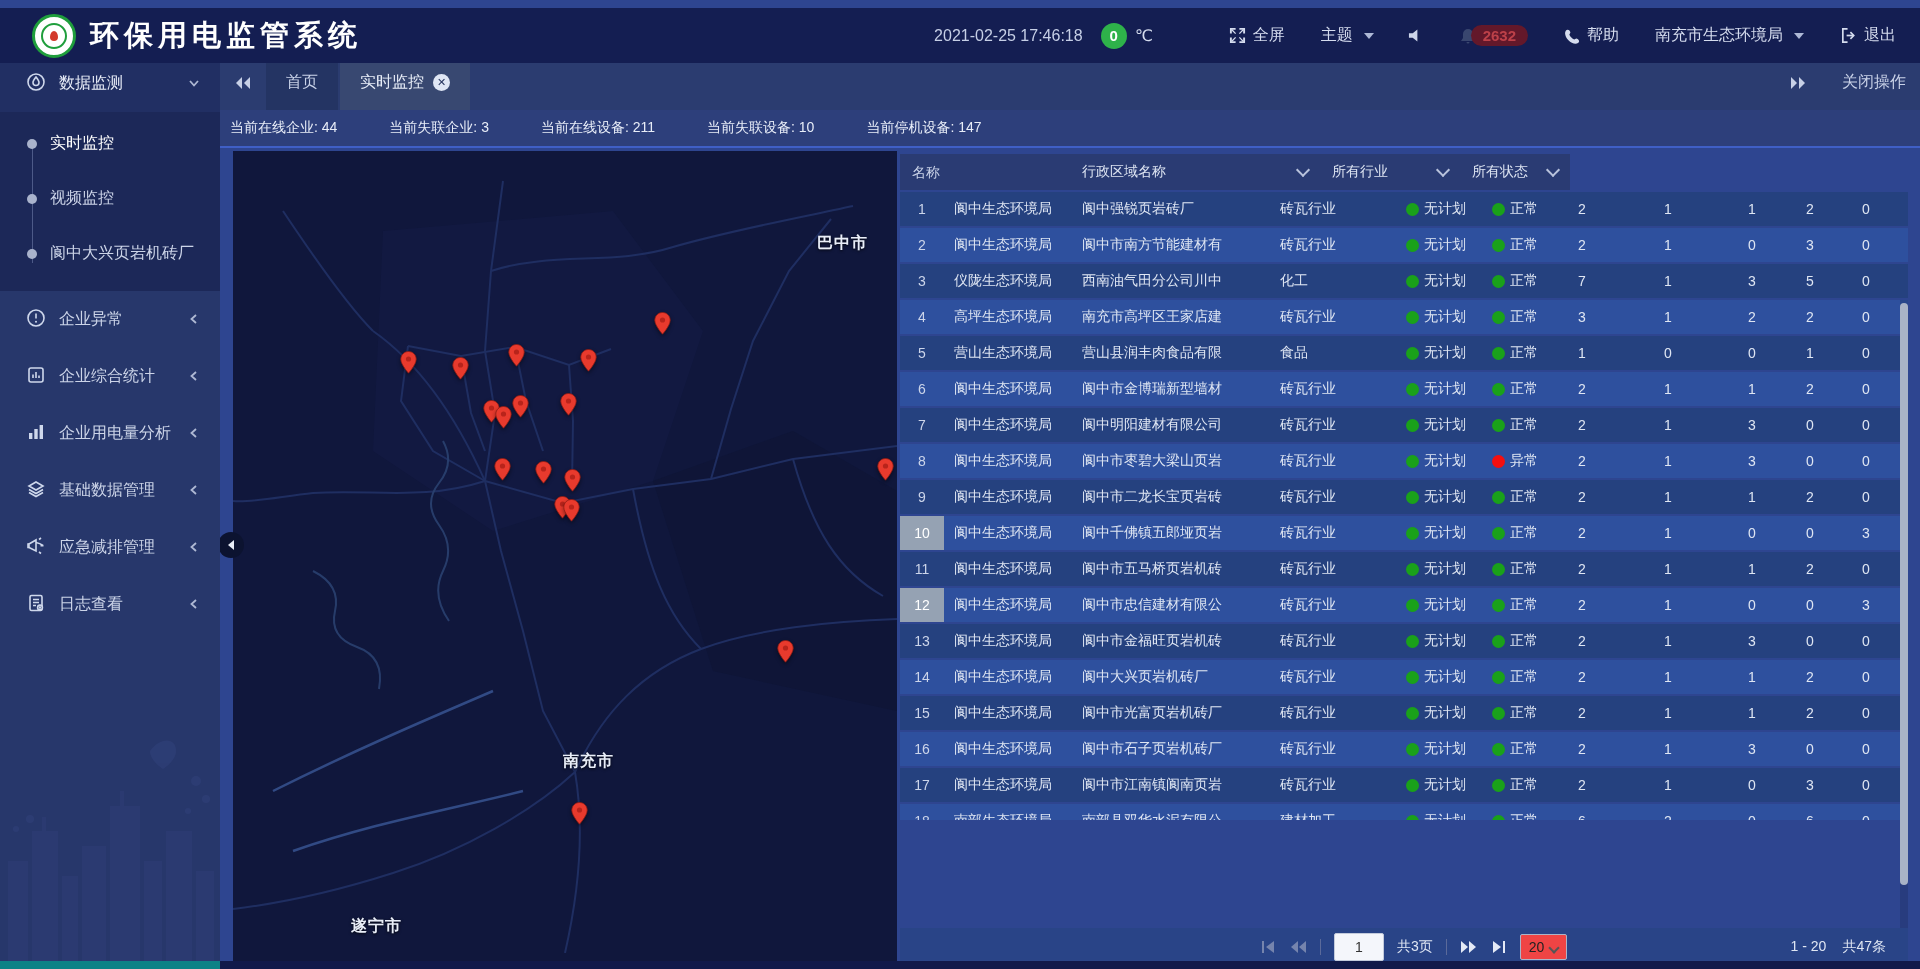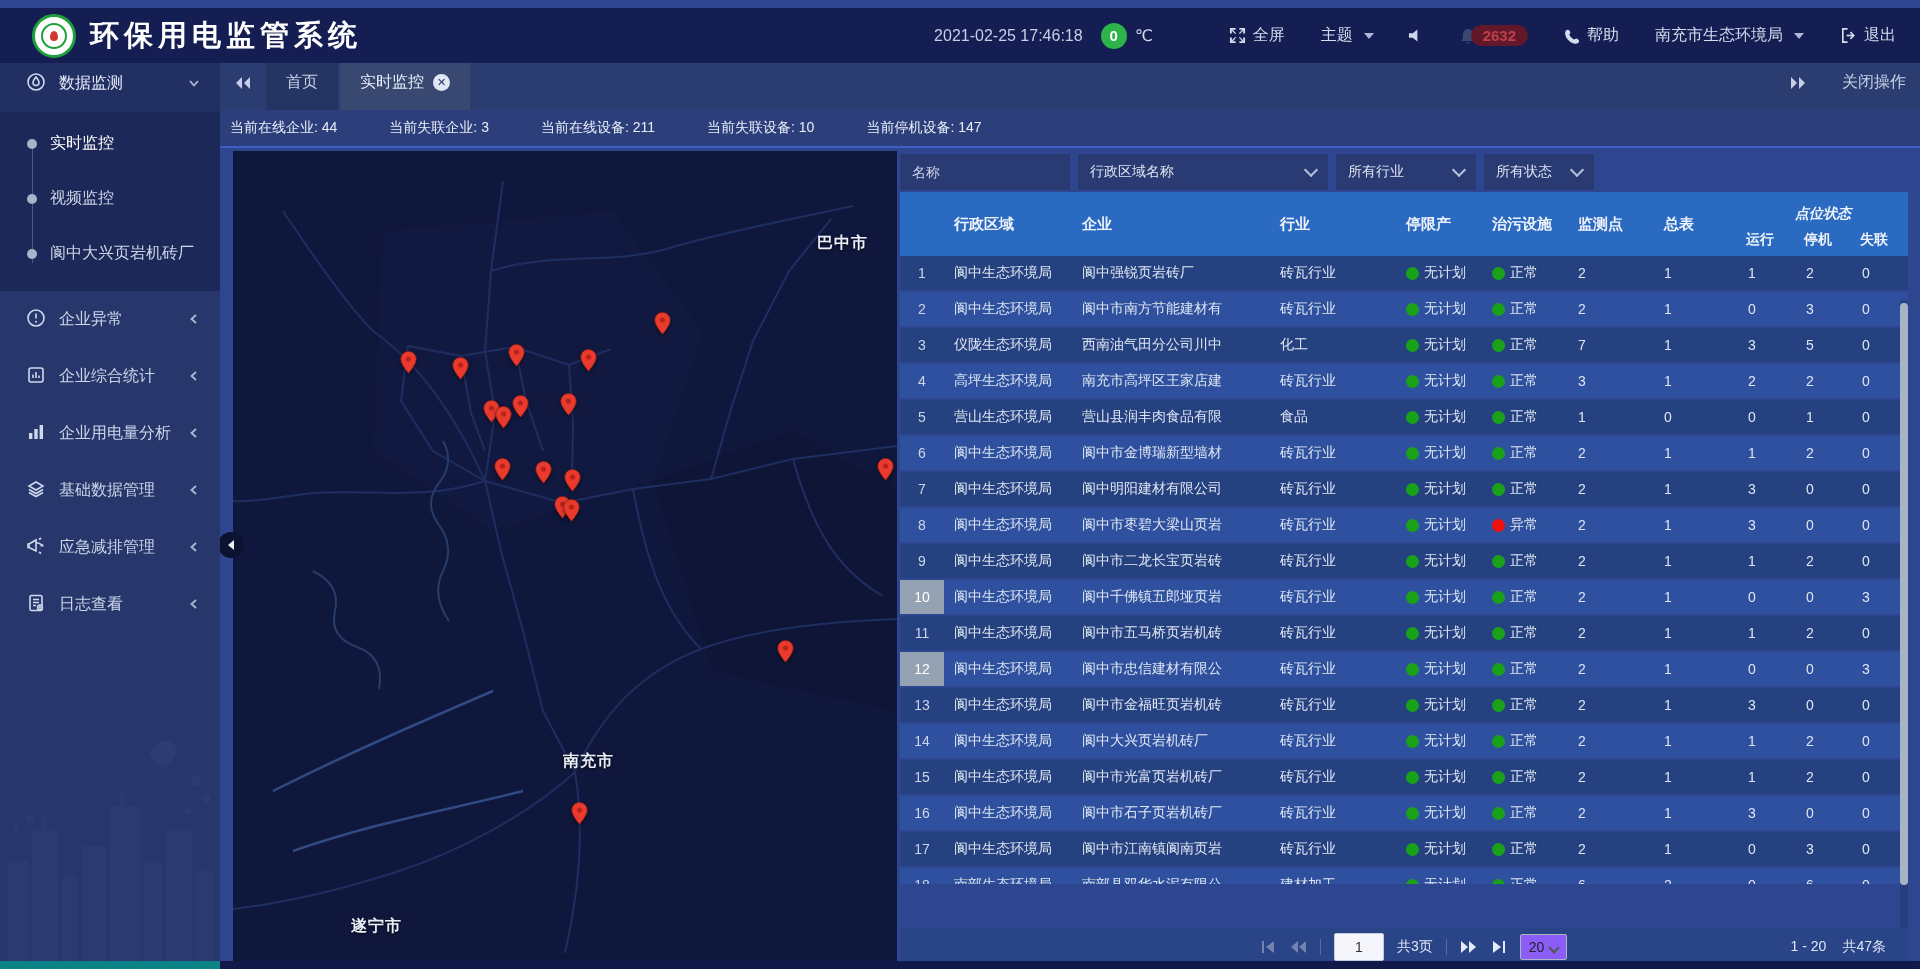--- a/index.html
+++ b/index.html
@@ -64,21 +64,21 @@
   .workspace{position:absolute;left:220px;top:148px;width:1700px;height:813px;background:#2e4590;}
   
   .map-card{position:absolute;left:13px;top:3px;width:664px;height:920px;background:#10173c;overflow:hidden;}
   .map-city{position:absolute;color:#e9eef8;font-size:16px;font-weight:bold;text-shadow:0 1px 3px rgba(0,0,0,.8);
             letter-spacing:1px;white-space:nowrap;}
   .map-pin{position:absolute;width:17px;height:23px;filter:drop-shadow(0 2px 2px rgba(0,0,0,.45));}
   .collapse-btn{position:absolute;left:-2px;top:384px;width:26px;height:26px;border-radius:50%;
                 background:#0c1330;display:flex;align-items:center;justify-content:center;z-index:5;cursor:pointer;}
   
   .panel{position:absolute;left:680px;top:0;width:1008px;height:813px;}
-  .filter-row{position:absolute;left:0;top:6px;height:36px;display:flex;gap:8px;}
+  .filter-row{position:absolute;left:0;top:6px;height:36px;display:flex;}
   .f-input{width:170px;height:36px;background:#2a3b73;border:none;color:#dde4f2;font-size:14px;
            padding:0 12px;box-sizing:border-box;font-family:inherit;}
   .f-input::placeholder{color:#c9d2e8;opacity:1;}
   .f-select{height:36px;background:#2a3b73;color:#dde4f2;font-size:14px;display:flex;align-items:center;
             padding:0 12px;box-sizing:border-box;cursor:pointer;}
   .f-select .fs-label{flex:1;}
   .chev-down{width:8px;height:8px;border-right:2px solid #b9c3dc;border-bottom:2px solid #b9c3dc;
              transform:rotate(45deg);margin-left:14px;margin-top:-4px;}
   .f-region{width:250px;}
   .f-industry{width:140px;}
@@ -104,21 +104,21 @@
   .v-scroll{position:absolute;right:0;top:108px;width:8px;height:628px;background:rgba(0,0,0,.12);}
   .v-thumb{position:absolute;left:0;top:3px;width:8px;height:582px;border-radius:4px;background:#a9b3c6;}
   
   .pager{position:absolute;left:0;top:736px;width:1008px;height:37px;background:#294487;
          display:flex;align-items:center;color:#dfe6f3;font-size:14px;}
   .pg-controls{display:flex;align-items:center;gap:13px;margin-left:360px;}
   .pg-btn{display:flex;align-items:center;cursor:pointer;}
   .pg-sep{width:1px;height:16px;background:#5b6a9a;}
   .pg-input{width:44px;height:24px;background:#f4f6fb;border:1px solid #c3cbdc;border-radius:2px;
             color:#333;text-align:center;font-size:14px;font-family:inherit;}
-  .pg-size{height:24px;background:#8b5cf6;border:1px solid #aab4c8;border-radius:2px;color:#222;
+  .pg-size{height:24px;background:#ef4444;border:1px solid #aab4c8;border-radius:2px;color:#222;
            display:flex;align-items:center;padding:0 8px;gap:6px;cursor:pointer;}
   .pg-size .chev-down{border-color:#555;margin:0 0 -2px 0;width:6px;height:6px;}
   .pg-range{margin-left:auto;display:flex;gap:16px;padding-right:22px;}
   
   .bottom-strip-left{position:absolute;left:0;bottom:0;width:220px;height:8px;background:#0c8286;}
   .bottom-strip-right{position:absolute;left:220px;bottom:0;width:1700px;height:8px;background:#11194a;}
 </style>
 </head>
 <body>
 
@@ -456,34 +456,20 @@
         <span class="fs-label">所有行业</span>
         <span class="chev-down"></span>
       </div>
       <div class="f-select f-status">
         <span class="fs-label">所有状态</span>
         <span class="chev-down"></span>
       </div>
     </div>
 
     <div class="tbl">
-      <div class="t-grid t-header">
-        <div class="th"></div>
-        <div class="th">行政区域</div>
-        <div class="th">企业</div>
-        <div class="th">行业</div>
-        <div class="th">停限产</div>
-        <div class="th">治污设施</div>
-        <div class="th">监测点</div>
-        <div class="th">总表</div>
-        <div class="th-group">点位状态</div>
-        <div class="th-sub" style="grid-column:9;">运行</div>
-        <div class="th-sub" style="grid-column:10;">停机</div>
-        <div class="th-sub" style="grid-column:11;">失联</div>
-      </div>
       <div class="t-body" id="table-body">
           <div class="t-grid t-row odd">
             <div class="td c-seq">1</div>
             <div class="td c-region">阆中生态环境局</div>
             <div class="td c-company">阆中强锐页岩砖厂</div>
             <div class="td c-industry">砖瓦行业</div>
             <div class="td c-production">
               <span class="sdot" style="background: rgb(26, 161, 26);"></span>
               <span>无计划</span>
             </div>

